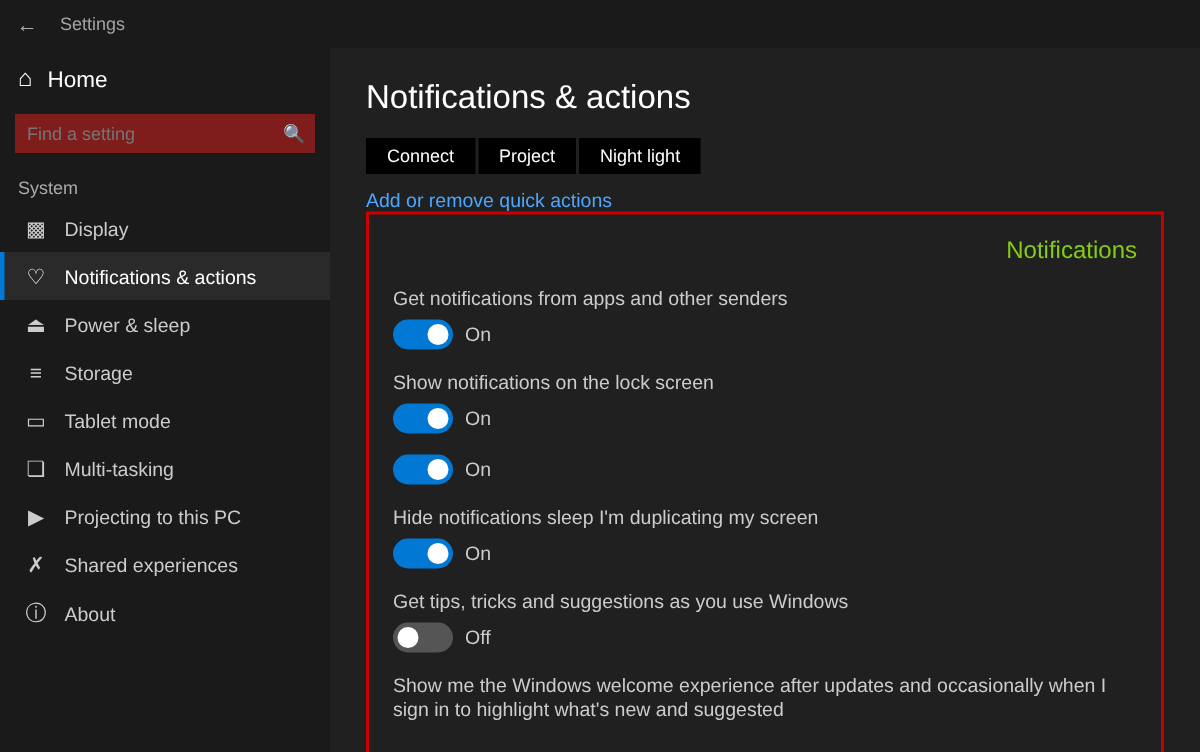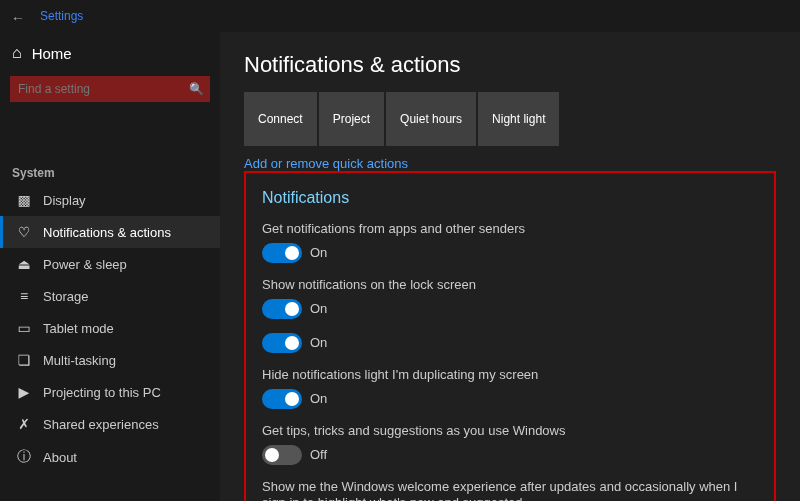--- a/index.html
+++ b/index.html
@@ -26,21 +26,21 @@
     }
     .title-bar-back {
       color: #aaa;
       font-size: 14px;
       margin-right: 12px;
       cursor: pointer;
       width: 20px;
       text-align: center;
     }
     .title-bar-title {
-      color: #3b82f6;
+      color: #a3a3a3;
       font-size: 12px;
     }
 
     
     .app-body {
       display: flex;
       flex: 1;
       overflow: hidden;
     }
 
@@ -87,22 +87,21 @@
       top: 50%;
       transform: translateY(-50%);
       color: #aaa;
       font-size: 12px;
     }
 
     .sidebar-section-label {
       color: #aaa;
       font-size: 12px;
       padding: 6px 12px 4px 12px;
-      font-weight: 700;
-      margin-top: 48px;
+      font-weight: 400;
     }
 
     .sidebar-item {
       display: flex;
       align-items: center;
       padding: 8px 12px;
       cursor: pointer;
       color: #ccc;
       font-size: 13px;
       border-left: 3px solid transparent;
@@ -135,24 +134,24 @@
       margin-bottom: 14px;
     }
 
     
     .quick-action-tabs {
       display: flex;
       gap: 2px;
       margin-bottom: 10px;
     }
     .quick-tab {
-      background: #404040;
+      background: #000000;
       color: #ccc;
       border: none;
-      padding: 20px 14px;
+      padding: 5px 14px;
       font-size: 12px;
       cursor: pointer;
       color: #fff;
     }
 
     .add-remove-link {
       color: #4da6ff;
       font-size: 13px;
       cursor: pointer;
       margin-bottom: 0;
@@ -162,22 +161,23 @@
     
     .notifications-panel {
       border: 2px solid #cc0000;
       padding: 16px;
       background: #202020;
     }
 
     .notifications-title {
       font-size: 16px;
       font-weight: 400;
-      color: #7dd3fc;
+      color: #84cc16;
       margin-bottom: 14px;
+      text-align: right;
     }
 
     .setting-row {
       margin-bottom: 14px;
     }
     .setting-label {
       font-size: 13px;
       color: #ccc;
       margin-bottom: 5px;
       line-height: 1.3;
@@ -288,21 +288,20 @@
 
   </div>
 
   <div class="content">
 
     <div class="page-title">Notifications &amp; actions</div>
 
     <div class="quick-action-tabs">
       <button class="quick-tab">Connect</button>
       <button class="quick-tab">Project</button>
-      <button class="quick-tab">Quiet hours</button>
       <button class="quick-tab">Night light</button>
     </div>
 
     <a class="add-remove-link">Add or remove quick actions</a>
 
     <div class="notifications-panel">
       <div class="notifications-title">Notifications</div>
 
       <div class="setting-row">
         <div class="setting-label">Get notifications from apps and other senders</div>
@@ -333,21 +332,21 @@
           <div class="toggle">
             <div class="toggle-track on">
               <div class="toggle-thumb"></div>
             </div>
           </div>
           <span class="toggle-label">On</span>
         </div>
       </div>
 
       <div class="setting-row">
-        <div class="setting-label">Hide notifications light I'm duplicating my screen</div>
+        <div class="setting-label">Hide notifications sleep I'm duplicating my screen</div>
         <div class="toggle-row">
           <div class="toggle">
             <div class="toggle-track on">
               <div class="toggle-thumb"></div>
             </div>
           </div>
           <span class="toggle-label">On</span>
         </div>
       </div>
 

